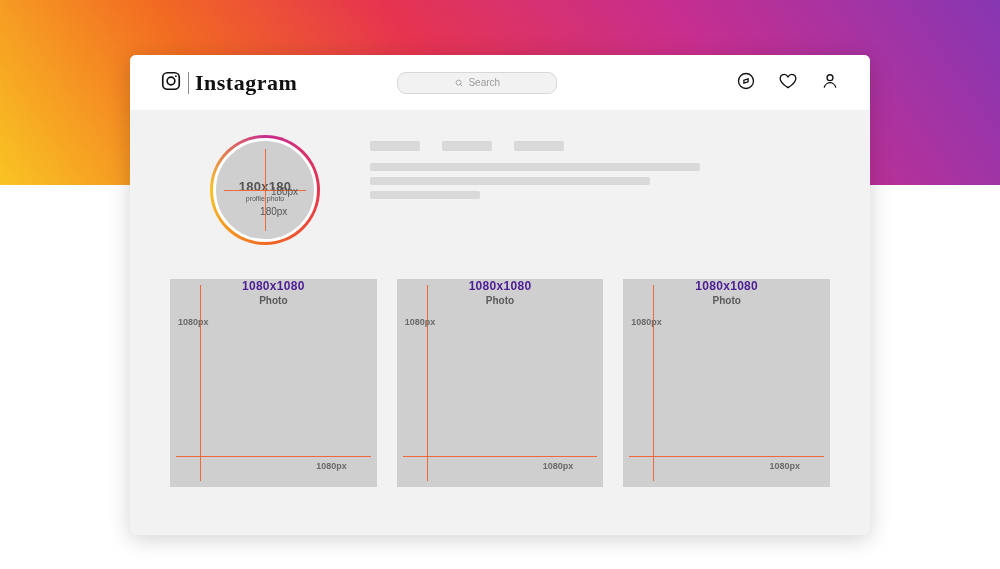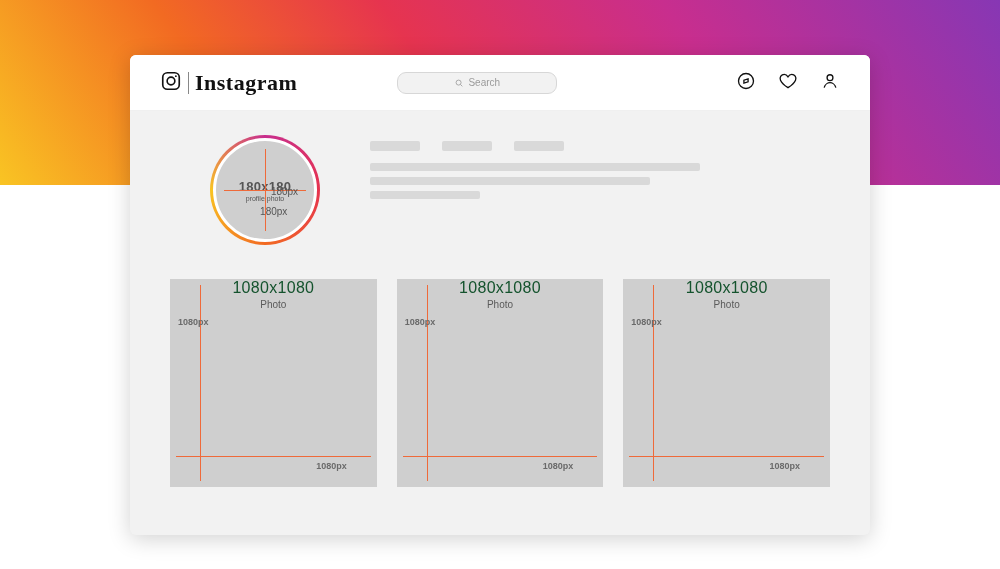--- a/index.html
+++ b/index.html
@@ -78,22 +78,22 @@
   .bio1{width:330px;}
   .bio2{width:280px;}
   .bio3{width:110px;}
 
   
   .grid{display:flex;gap:20px;padding:34px 40px 0 40px;}
   .tile{
     width:208px;height:208px;background:#cfcfcf;position:relative;
     display:flex;flex-direction:column;align-items:center;justify-content:flex-start;
   }
-  .tile-title{font-size:16px;font-weight:400;color:#14532d;letter-spacing:.3px;}
-  .tile-sub{font-size:10px;font-weight:400;color:#5a5a5a;margin-top:2px;}
+  .tile-title{font-size:12px;font-weight:700;color:#4c1d95;letter-spacing:.3px;}
+  .tile-sub{font-size:10px;font-weight:700;color:#5a5a5a;margin-top:2px;}
   .guide{position:absolute;background:#ef6a3a;}
   .gv{width:1px;top:6px;bottom:6px;left:30px;}
   .gh{height:1px;left:6px;right:6px;bottom:30px;}
   .glbl{position:absolute;font-size:9px;font-weight:600;color:#6a6a6a;}
   .glbl-v{left:8px;top:38px;}
   .glbl-h{right:30px;bottom:16px;}
 </style>
 </head>
 <body>
 

